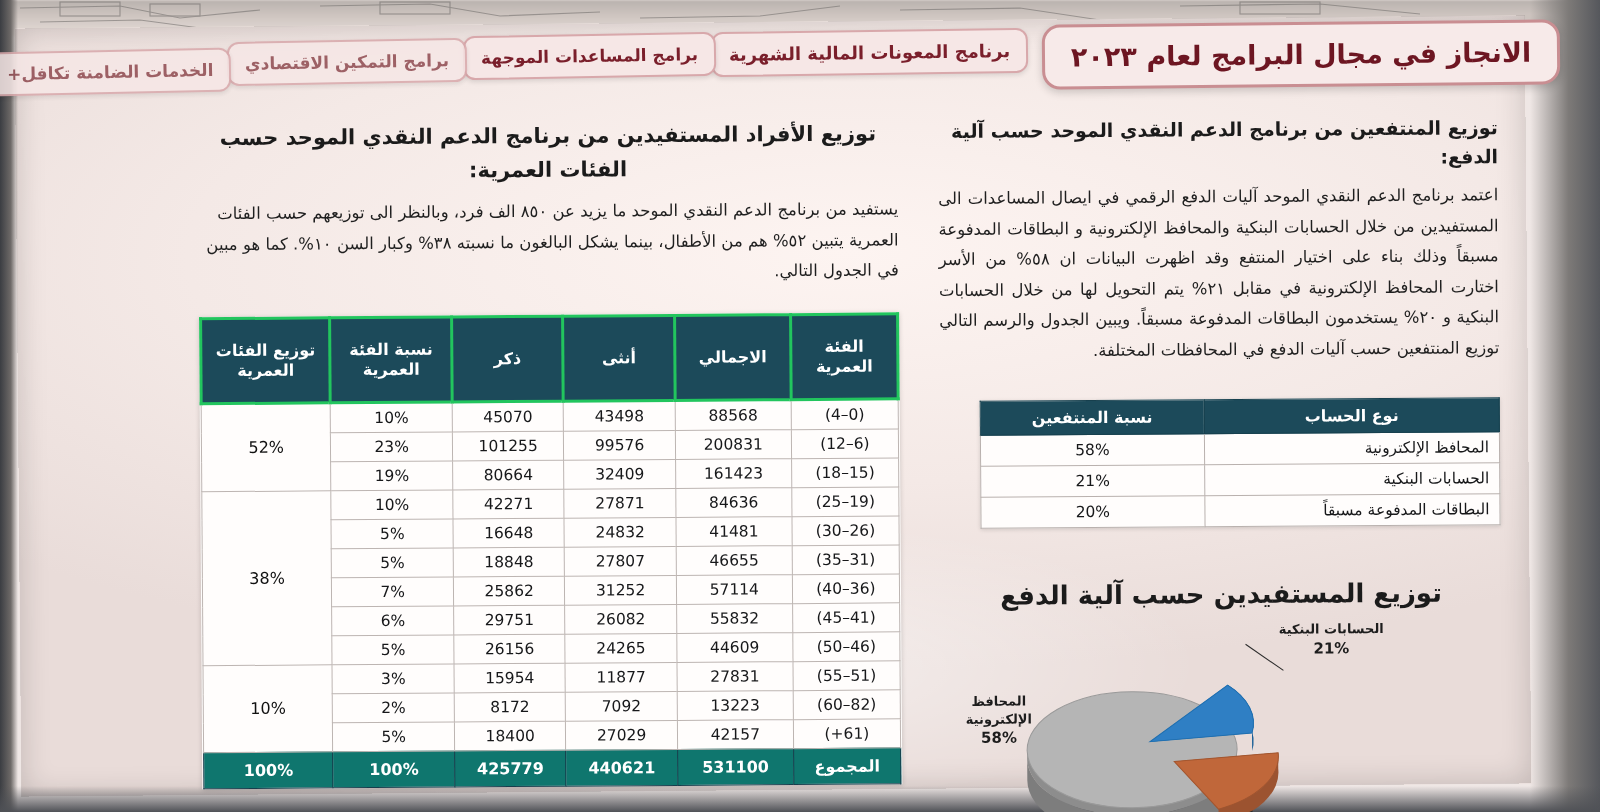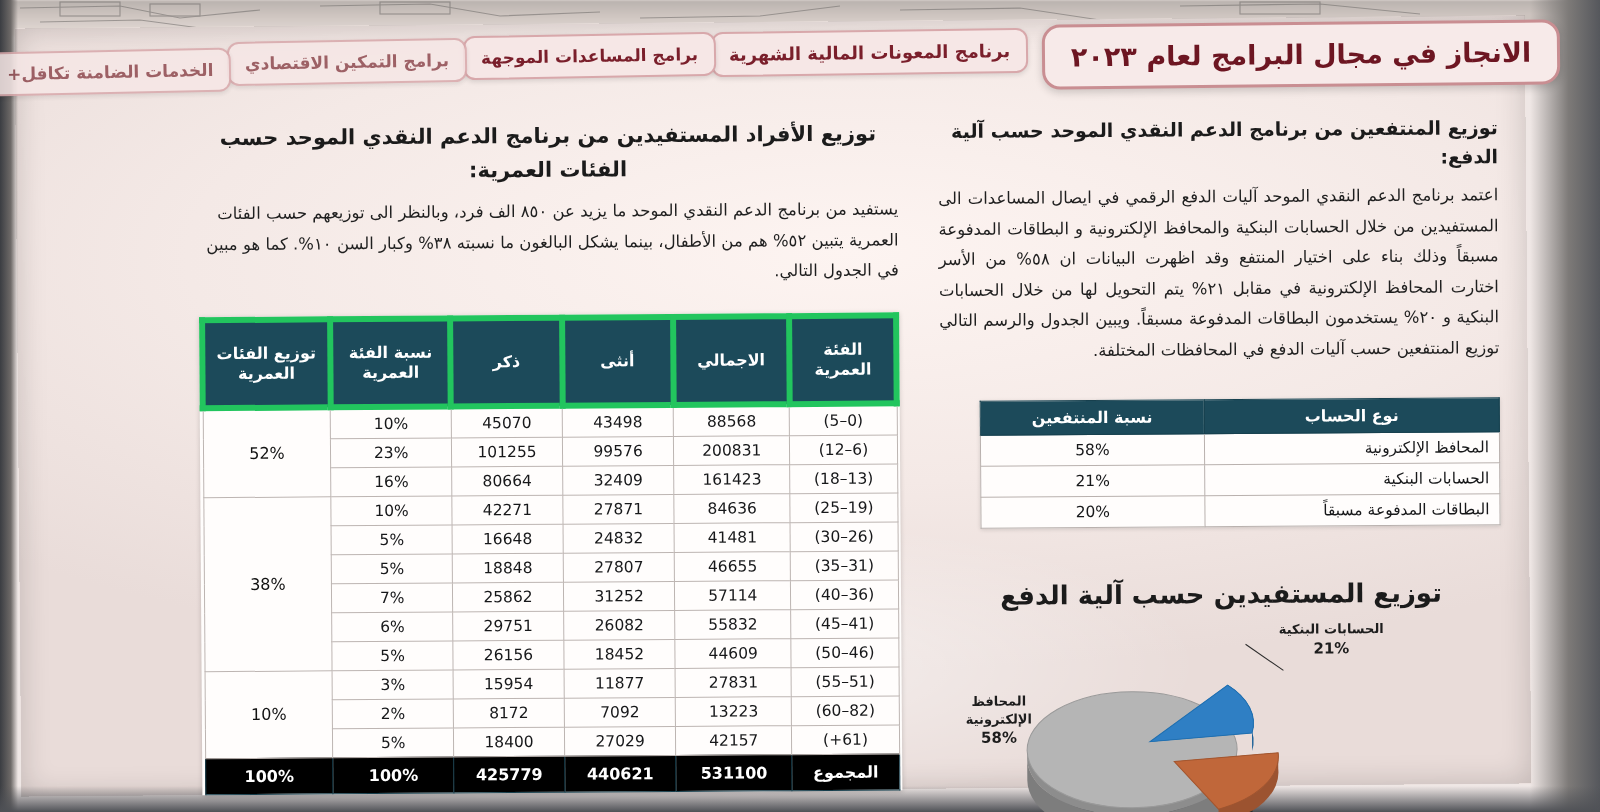--- a/index.html
+++ b/index.html
@@ -220,36 +220,36 @@
     font-size: 15.5px;
     background: #fffdfc;
     box-shadow: 0 1px 5px rgba(0,0,0,.18);
   }
   #tbl-age th {
     background: #1c4a5a;
     color: #fff;
     font-weight: bold;
     font-size: 16px;
     padding: 21px 6px;
-    border: 6px solid #22c55e;
+    border: 3px solid #22c55e;
     line-height: 1.25;
   }
   #tbl-age td {
     padding: 5px 6px;
     border: 1px solid #bdb5b2;
     text-align: center;
     color: #17181a;
     font-size: 15.5px;
   }
   #tbl-age td.group {
     font-size: 16px;
     color: #111;
   }
   #tbl-age tr.total td {
-    background: #000000;
+    background: #0f766e;
     color: #fff;
     font-weight: bold;
     border: 1px solid #163e4c;
     font-size: 16px;
     padding: 8px 6px;
   }
 </style>
 </head>
 <body>
 
@@ -356,40 +356,40 @@
             <th style="width:100px">الفئة العمرية</th>
             <th style="width:110px">الاجمالي</th>
             <th style="width:105px">أنثى</th>
             <th style="width:105px">ذكر</th>
             <th style="width:120px">نسبة الفئة العمرية</th>
             <th style="width:130px">توزيع الفئات العمرية</th>
           </tr>
         </thead>
         <tbody>
           <tr>
-            <td>(0–5)</td>
+            <td>(0–4)</td>
             <td>88568</td>
             <td>43498</td>
             <td>45070</td>
             <td>10%</td>
             <td class="group" rowspan="3">52%</td>
           </tr>
           <tr>
             <td>(6–12)</td>
             <td>200831</td>
             <td>99576</td>
             <td>101255</td>
             <td>23%</td>
           </tr>
           <tr>
-            <td>(13–18)</td>
+            <td>(15–18)</td>
             <td>161423</td>
             <td>32409</td>
             <td>80664</td>
-            <td>16%</td>
+            <td>19%</td>
           </tr>
 
           <tr>
             <td>(19–25)</td>
             <td>84636</td>
             <td>27871</td>
             <td>42271</td>
             <td>10%</td>
             <td class="group" rowspan="6">38%</td>
           </tr>
@@ -417,21 +417,21 @@
           <tr>
             <td>(41–45)</td>
             <td>55832</td>
             <td>26082</td>
             <td>29751</td>
             <td>6%</td>
           </tr>
           <tr>
             <td>(46–50)</td>
             <td>44609</td>
-            <td>18452</td>
+            <td>24265</td>
             <td>26156</td>
             <td>5%</td>
           </tr>
 
           <tr>
             <td>(51–55)</td>
             <td>27831</td>
             <td>11877</td>
             <td>15954</td>
             <td>3%</td>

